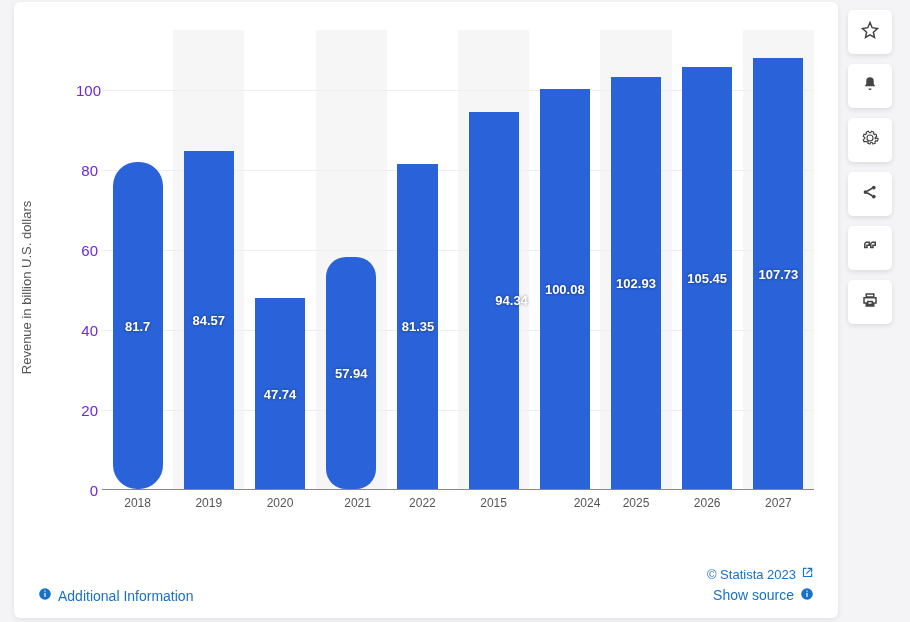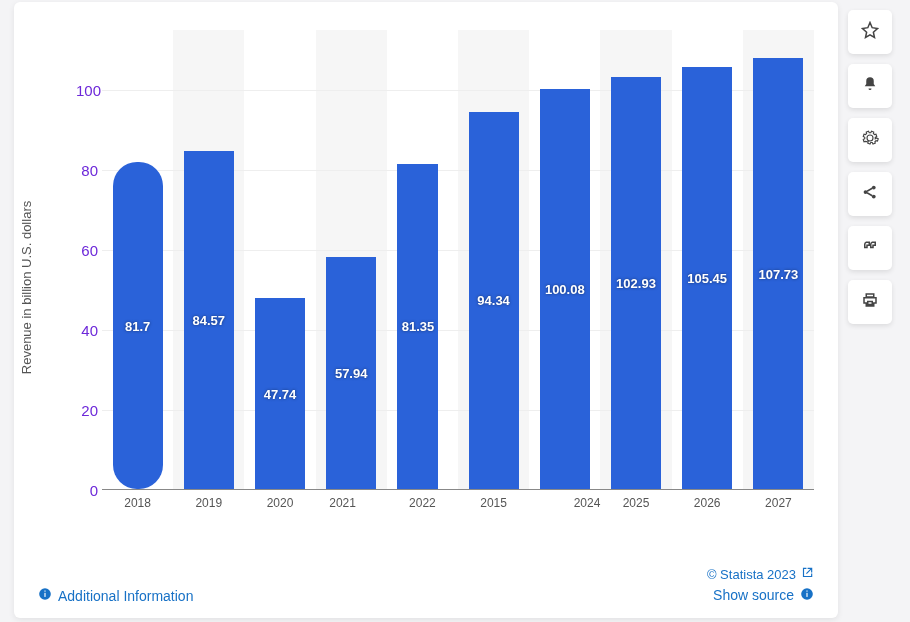--- a/index.html
+++ b/index.html
@@ -168,48 +168,48 @@
         <div class="grid-line" style="top: 60px;"></div>
         <div class="bar" style="left: 10.68px; width: 49.84px; height: 326.8px; border-radius: 24px;">
           <div class="bar-label">81.7</div>
         </div>
         <div class="bar" style="left: 81.88px; width: 49.84px; height: 338.28px;">
           <div class="bar-label">84.57</div>
         </div>
         <div class="bar" style="left: 153.08px; width: 49.84px; height: 190.96px;">
           <div class="bar-label">47.74</div>
         </div>
-        <div class="bar" style="left: 224.28px; width: 49.84px; height: 231.76px;">
+        <div class="bar" style="left: 224.28px; width: 49.84px; height: 231.76px; border-radius: 20px;">
           <div class="bar-label">57.94</div>
         </div>
         <div class="bar" style="left: 295.48px; width: 41px; height: 325.4px;">
           <div class="bar-label">81.35</div>
         </div>
-        <div class="bar" style="left: 366.68px; width: 49.84px; height: 377.36px;">
+        <div class="bar" style="left: 366.68px; width: 49.84px; height: 377.36px; padding-left: 18px;">
           <div class="bar-label">94.34</div>
         </div>
         <div class="bar" style="left: 437.88px; width: 49.84px; height: 400.32px; margin-top: 44px;">
           <div class="bar-label">100.08</div>
         </div>
         <div class="bar" style="left: 509.08px; width: 49.84px; height: 411.72px;">
           <div class="bar-label">102.93</div>
         </div>
         <div class="bar" style="left: 580.28px; width: 49.84px; height: 421.8px;">
           <div class="bar-label">105.45</div>
         </div>
         <div class="bar" style="left: 651.48px; width: 49.84px; height: 430.92px;">
           <div class="bar-label">107.73</div>
         </div>
       </div>
 
     <div id="xticks">
         <div class="x-tick" style="left: 64px; width: 71.2px;">2018</div>
         <div class="x-tick" style="left: 135.2px; width: 71.2px;">2019</div>
         <div class="x-tick" style="left: 206.4px; width: 71.2px;">2020</div>
-        <div class="x-tick" style="left: 269px; width: 71.2px;">2021</div>
+        <div class="x-tick" style="left: 284px; width: 71.2px;">2021</div>
         <div class="x-tick" style="left: 348.8px; width: 71.2px;">2022</div>
         <div class="x-tick" style="left: 420px; width: 71.2px;">2015</div>
         <div class="x-tick" style="left: 491.2px; width: 71.2px; text-align: right;">2024</div>
         <div class="x-tick" style="left: 562.4px; width: 71.2px;">2025</div>
         <div class="x-tick" style="left: 633.6px; width: 71.2px;">2026</div>
         <div class="x-tick" style="left: 704.8px; width: 71.2px;">2027</div>
       </div>
   </div>
 
   <div class="footer">

